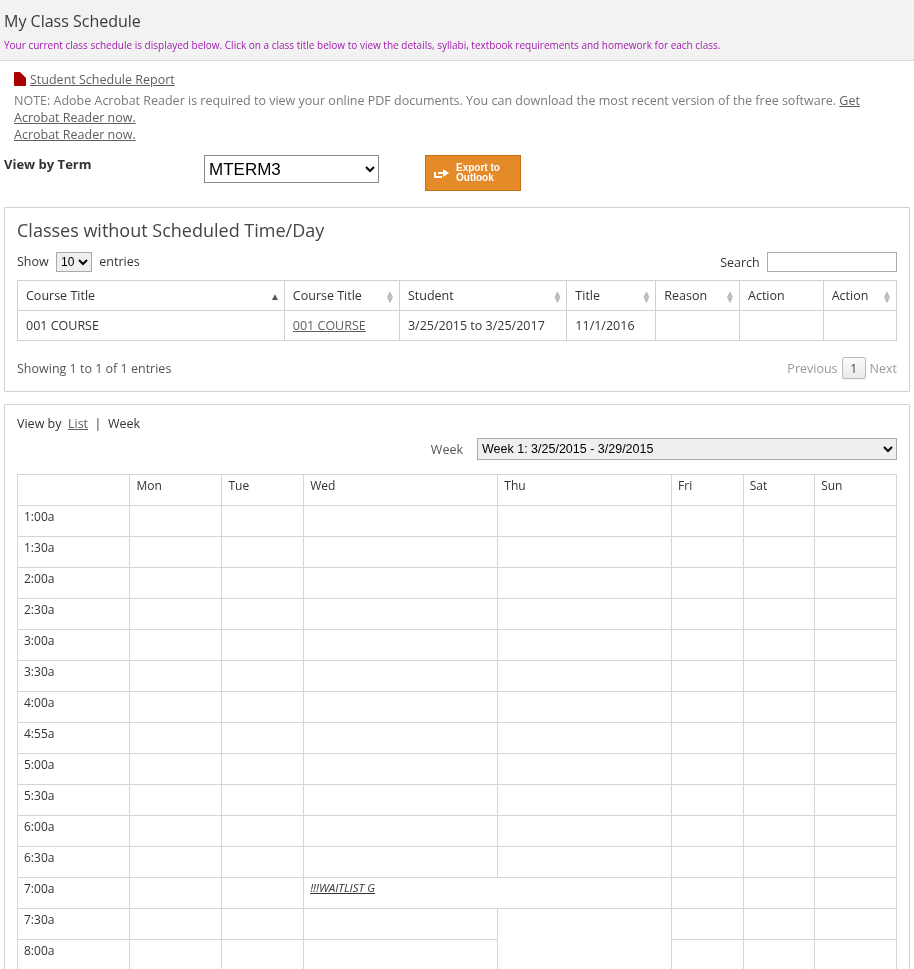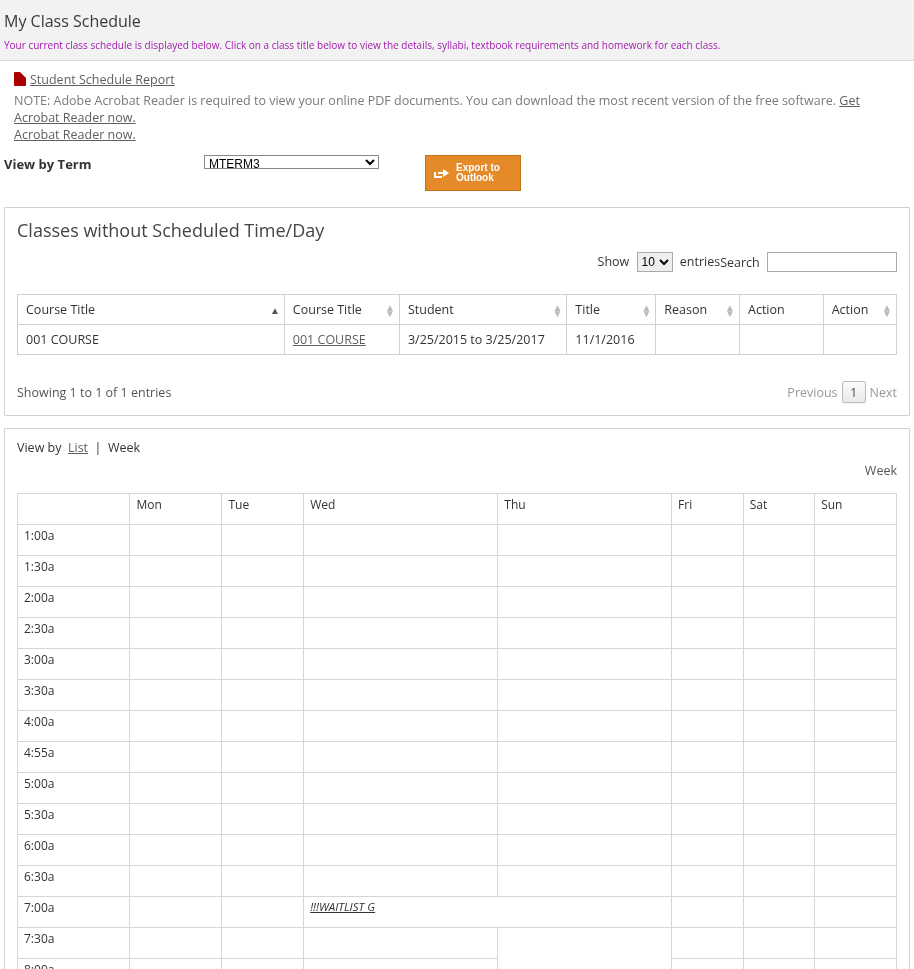--- a/index.html
+++ b/index.html
@@ -59,22 +59,22 @@
     padding: 8px 14px 16px 4px;
     gap: 10px;
   }
   .viewby-row label {
     font-weight: 700;
     color: #333;
     width: 190px;
   }
   select.term-select {
     width: 175px;
-    height: 14px;
-    font-size: 12px;
+    height: 28px;
+    font-size: 17px;
     background: #fff;
     border: 1px solid #888;
   }
   .export-btn {
     display: inline-flex;
     align-items: center;
     gap: 6px;
     background: #e48a29;
     border: 1px solid #c47115;
     color: #fff;
@@ -95,24 +95,24 @@
     border-radius: 1px;
   }
   .panel h2 {
     font-weight: 400;
     font-size: 18px;
     color: #444;
     margin: 0 0 10px 0;
   }
   .dt-top {
     display: flex;
-    justify-content: flex-end;
+    justify-content: space-between;
     align-items: center;
     font-size: 12.5px;
-    margin-bottom: 22px;
+    margin-bottom: 8px;
   }
   .dt-top select {
     height: 20px;
     border: 1px solid #aaa;
     font-size: 12px;
     margin: 0 4px;
   }
   .dt-top input[type=text] {
     height: 18px;
     border: 1px solid #aaa;
@@ -139,21 +139,21 @@
   }
   .sort-arrows, .sort-active {
     position: absolute; right: 4px; top: 50%; transform: translateY(-50%);
     font-size: 10px; color: #bbb; line-height: 6px;
   }
   .sort-active { color: #555; }
   .dt-bottom {
     display: flex;
     justify-content: space-between;
     align-items: center;
-    margin-top: 26px;
+    margin-top: 16px;
     font-size: 12.5px;
     color: #555;
   }
   .pager { display: flex; align-items: center; gap: 4px; color: #888; }
   .pager .page-btn {
     border: 1px solid #bbb;
     background: linear-gradient(#fbfbfb,#e9e9e9);
     width: 22px; height: 20px;
     display: inline-flex; align-items: center; justify-content: center;
     font-size: 12px; color: #444;
@@ -308,20 +308,21 @@
 
   <div class="panel">
     <div style="text-align:left; font-size:12.5px;">
       <span>View by</span>&nbsp;
       <a href="#" class="link">List</a>
       &nbsp;|&nbsp;
       <span>Week</span>
     </div>
     <div class="week-controls">
       <span style="margin-left:auto">Week</span>
+      <select class="week-select"><option>Week 1: 3/25/2015 - 3/29/2015</option></select>
     </div>
 
     <table class="cal" style="margin-top:14px">
       <colgroup>
         <col class="timecol">
           <col class="mon">
           <col class="tue">
           <col class="wed">
           <col class="thu">
           <col class="fri">

